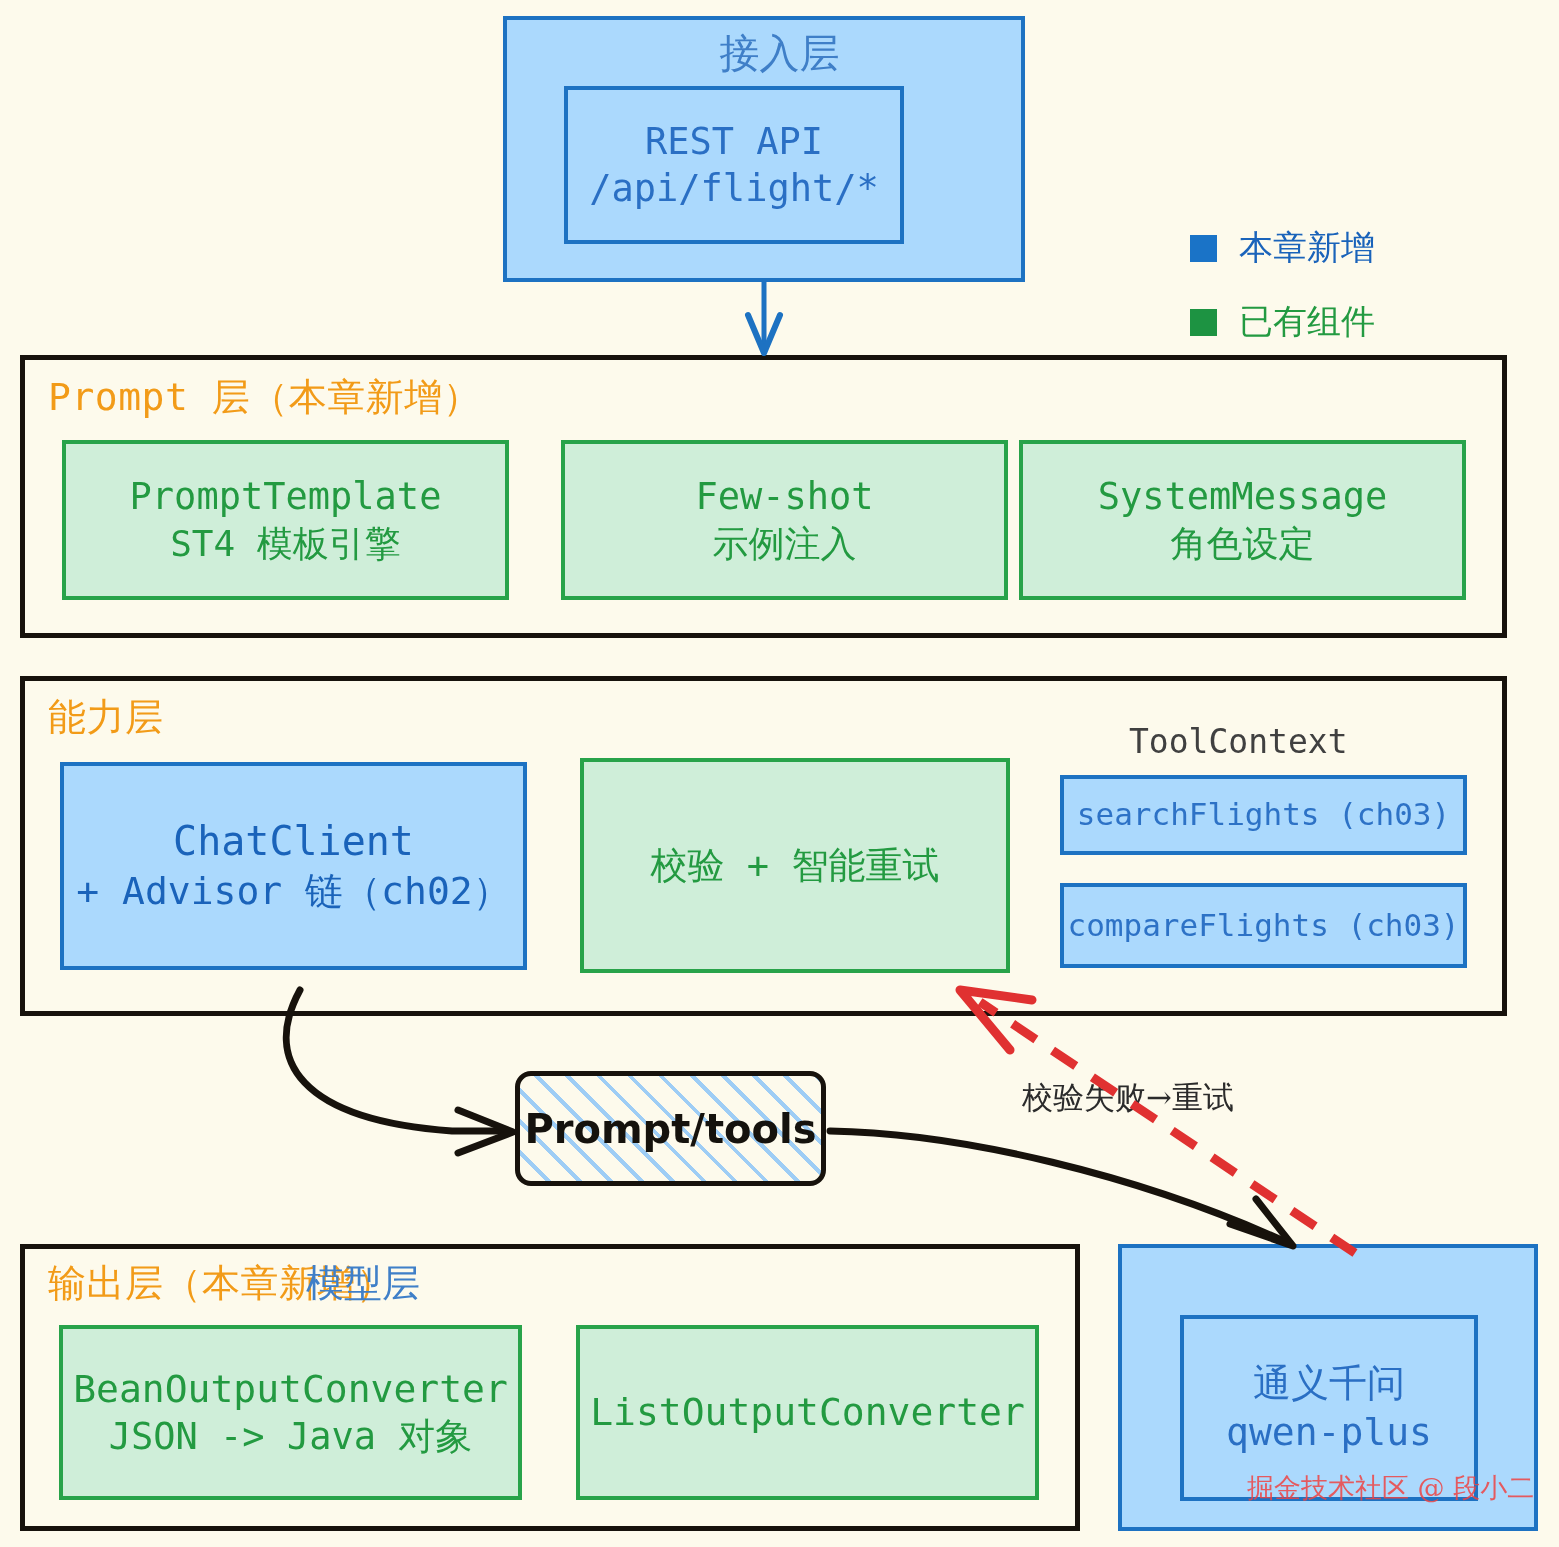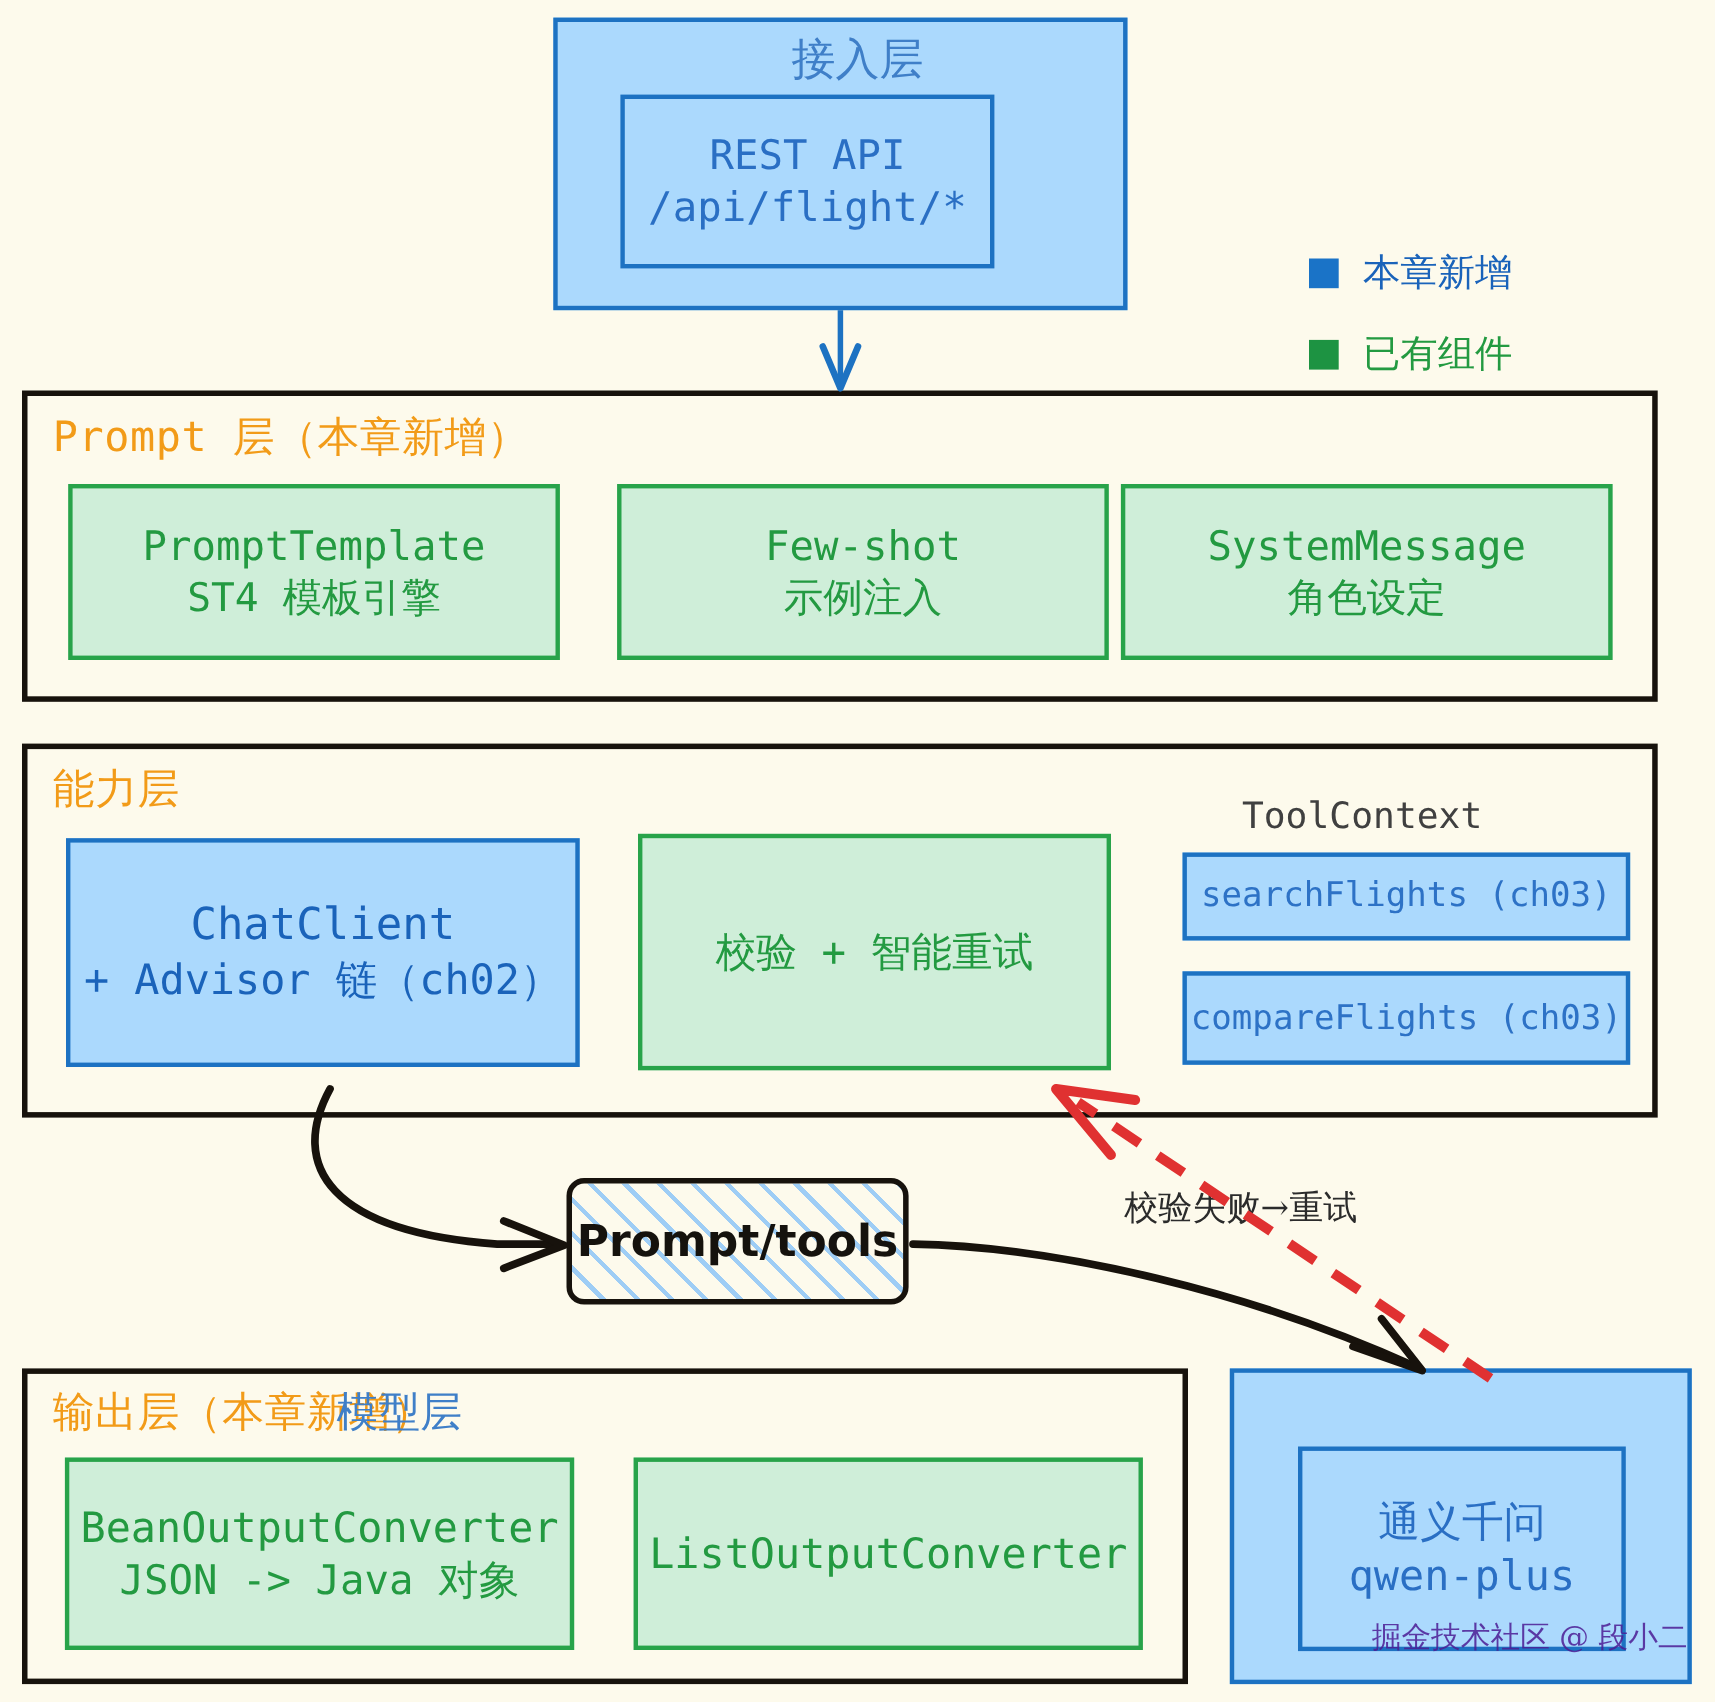--- a/index.html
+++ b/index.html
@@ -125,21 +125,21 @@
     position: absolute;
     left: 1129px; top: 722px;
     font-size: 33px;
     color: #404040;
     white-space: nowrap;
   }
   #chatclient-box { left: 60px; top: 762px; width: 467px; height: 208px; }
   #validation-box { left: 580px; top: 758px; width: 430px; height: 215px; }
   #tool-0 { left: 1060px; top: 775px; width: 407px; height: 80px; }
   #tool-1 { left: 1060px; top: 883px; width: 407px; height: 85px; }
-  .tool-box { font-size: 31px; color: #2d72c6; justify-content: center; margin-left: 15px; }
+  .tool-box { font-size: 31px; color: #2d72c6; justify-content: center; }
 
   
   #prompt-tools {
     position: absolute;
     left: 515px; top: 1071px;
     width: 311px; height: 115px;
     box-sizing: border-box;
     border: 5px solid #17120c;
     border-radius: 16px;
     background:
@@ -194,21 +194,21 @@
     left: 1180px; top: 1315px;
     width: 298px; height: 186px;
     font-size: 38px;
     color: #2a6fc4;
   }
   #model-inner .cn { font-family: "DejaVu Serif", serif; }
   #watermark {
     position: absolute;
     left: 1247px; top: 1470px;
     font-size: 27px;
-    color: #4c1d95;
+    color: #ef4444;
     font-family: "DejaVu Serif", serif;
     white-space: nowrap;
     opacity: 0.85;
   }
 </style>
 </head>
 <body>
 
 <div id="canvas">
 

